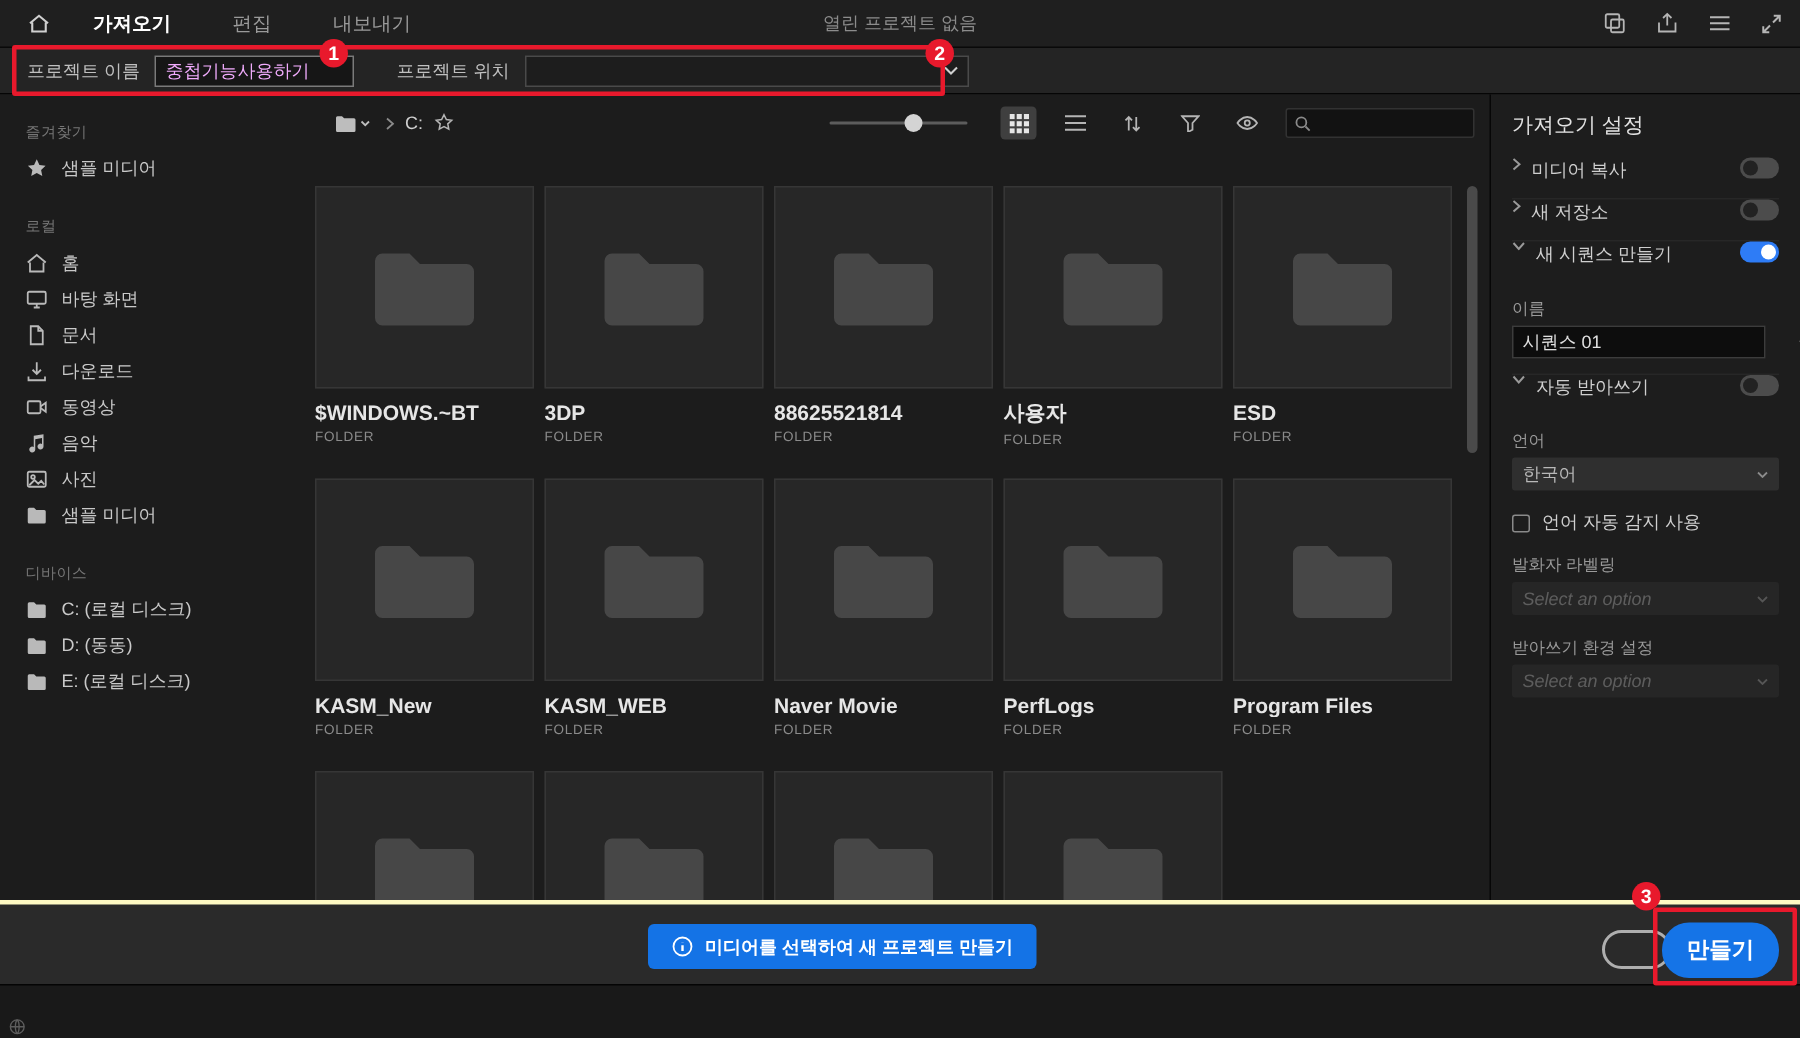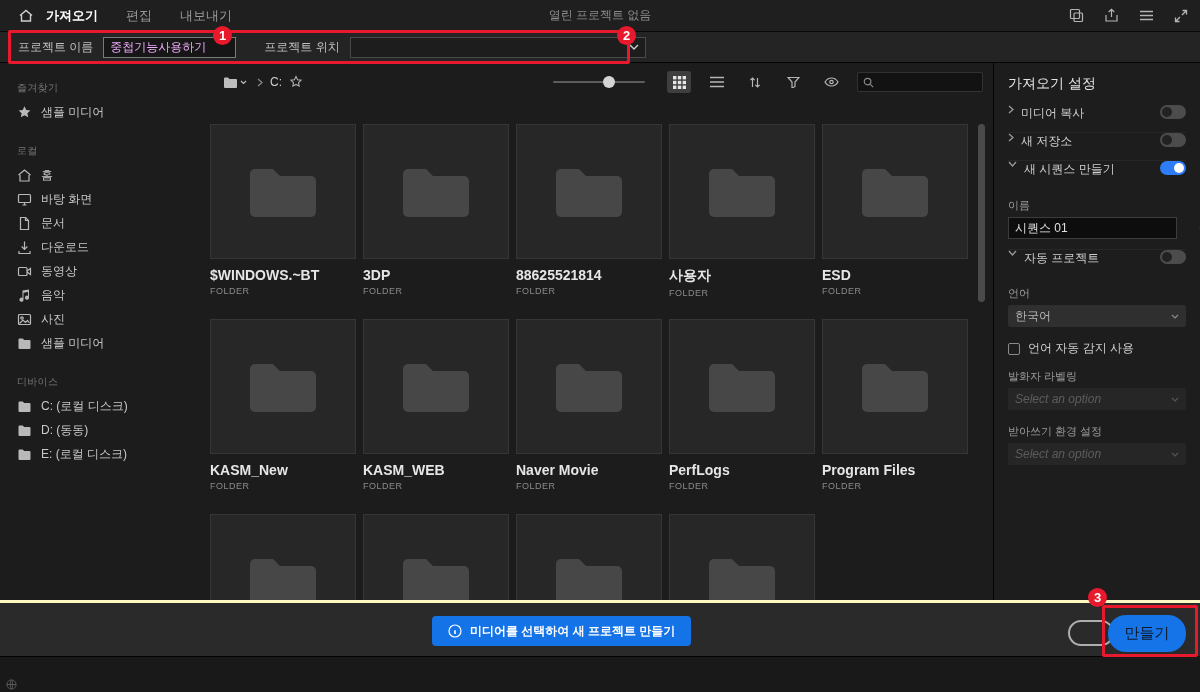--- a/index.html
+++ b/index.html
@@ -3,21 +3,21 @@
 <meta charset="utf-8">
 <style>
   *{margin:0;padding:0;box-sizing:border-box}
   html,body{width:1200px;height:692px;background:#111;font-family:"Liberation Sans","DejaVu Sans",sans-serif;overflow:hidden}
   .page{position:relative;width:1200px;height:692px;background:#1c1c1c;color:#c8c8c8;font-size:12px}
   svg{display:block}
 
   
   .topbar{position:absolute;left:0;top:0;width:1200px;height:32px;background:#1f1f1f;border-bottom:1px solid #090909;display:flex;align-items:center}
   .tb-home{margin-left:18px;color:#d0d0d0;cursor:pointer}
-  .tabs{display:flex;margin-left:12px;height:32px;align-items:center;gap:28px}
+  .tabs{display:flex;margin-left:28px;height:32px;align-items:center;gap:41px}
   .tab{position:relative;color:#9a9a9a;font-size:13px;height:32px;line-height:32px;cursor:pointer}
   .tab.active{color:#fff;font-weight:700}
   .tab.active::after{content:"";position:absolute;left:-2px;right:-2px;bottom:0;height:2px;background:#fff}
   .tb-status{position:absolute;left:50%;transform:translateX(-50%);color:#8c8c8c;font-size:12px}
   .tb-icons{position:absolute;right:12px;display:flex;align-items:center;gap:20px;color:#b5b5b5}
   .tb-icons span{cursor:pointer}
 
   
   .project-row{position:absolute;left:0;top:32px;width:1200px;height:31px;background:#242424;border-bottom:1px solid #050505;display:flex;align-items:center}
   .pr-label{color:#c0c0c0;font-size:12px;margin-left:18px;white-space:nowrap}
@@ -66,21 +66,21 @@
   .dd{height:22px;border-radius:2px;display:flex;align-items:center;justify-content:space-between;padding:0 7px;font-size:12px;cursor:pointer}
   .dd.enabled{background:#2f2f2f;color:#b8b8b8}
   .dd.disabled{background:#262626;color:#5d5d5d;font-style:italic;cursor:default}
   .checkrow{display:flex;align-items:center;gap:8px;margin:13px 0 2px 0;color:#cfcfcf;cursor:pointer}
   .checkbox{width:12px;height:12px;border:1px solid #8a8a8a;border-radius:2px;background:transparent;flex:0 0 auto}
 
   
   .bottombar{position:absolute;left:0;top:600px;width:1200px;height:56px;background:#2a2a2a;border-top:3px solid #fef9c3}
   .select-media-btn{position:absolute;left:432px;top:13px;height:30px;display:flex;align-items:center;gap:8px;background:#1473e6;color:#fff;border:0;border-radius:4px;padding:0 16px;font-size:12px;font-weight:700;cursor:pointer;font-family:inherit}
   .partial-pill{position:absolute;left:1068px;top:17px;width:46px;height:26px;border:2px solid #aeaeae;border-radius:13px;z-index:1}
-  .create-btn{position:absolute;left:1108px;top:12px;width:78px;height:37px;background:#1574e7;color:#0f172a;border:0;border-radius:18px;font-size:15px;font-weight:400;cursor:pointer;z-index:2;font-family:inherit}
+  .create-btn{position:absolute;left:1108px;top:12px;width:78px;height:37px;background:#1574e7;color:#ffffff;border:0;border-radius:18px;font-size:15px;font-weight:700;cursor:pointer;z-index:2;font-family:inherit}
 
   
   .footer{position:absolute;left:0;top:656px;width:1200px;height:36px;background:#191919;border-top:1px solid #040404}
   .footer .globe{position:absolute;left:6px;top:22px;color:#5d5d5d}
 
   
   .anno{position:absolute;z-index:50;pointer-events:none}
   .red-box{border:3px solid #e8192c;border-radius:2px}
   .badge{width:19px;height:19px;border-radius:50%;background:#e8192c;color:#fff;font-size:13px;font-weight:700;display:flex;align-items:center;justify-content:center;z-index:60}
 </style>
@@ -490,21 +490,21 @@
           </svg>
         </span>
     </div>
 
     <div class="p-row nb" style="margin-top:10px;border-top:1px solid #272727">
       <span class="chev">
           <svg width="9" height="6" viewBox="0 0 9 6" fill="none" stroke="currentColor" stroke-width="1.3">
             <path d="M1 1l3.5 4L8 1"></path>
           </svg>
         </span>
-      <span>자동 프로젝트</span>
+      <span>자동 받아쓰기</span>
       <span class="toggle off"></span>
     </div>
 
     <div class="p-label">언어</div>
     <div class="dd enabled">
       <span>한국어</span>
       <span>
           <svg width="8" height="5" viewBox="0 0 8 5" fill="none" stroke="#8a8a8a" stroke-width="1.2">
             <path d="M1 1l3 3 3-3"></path>
           </svg>

